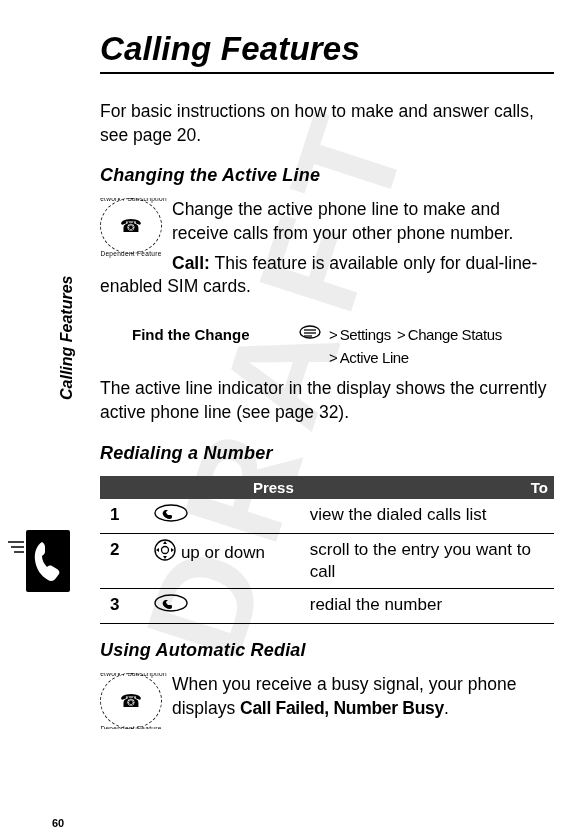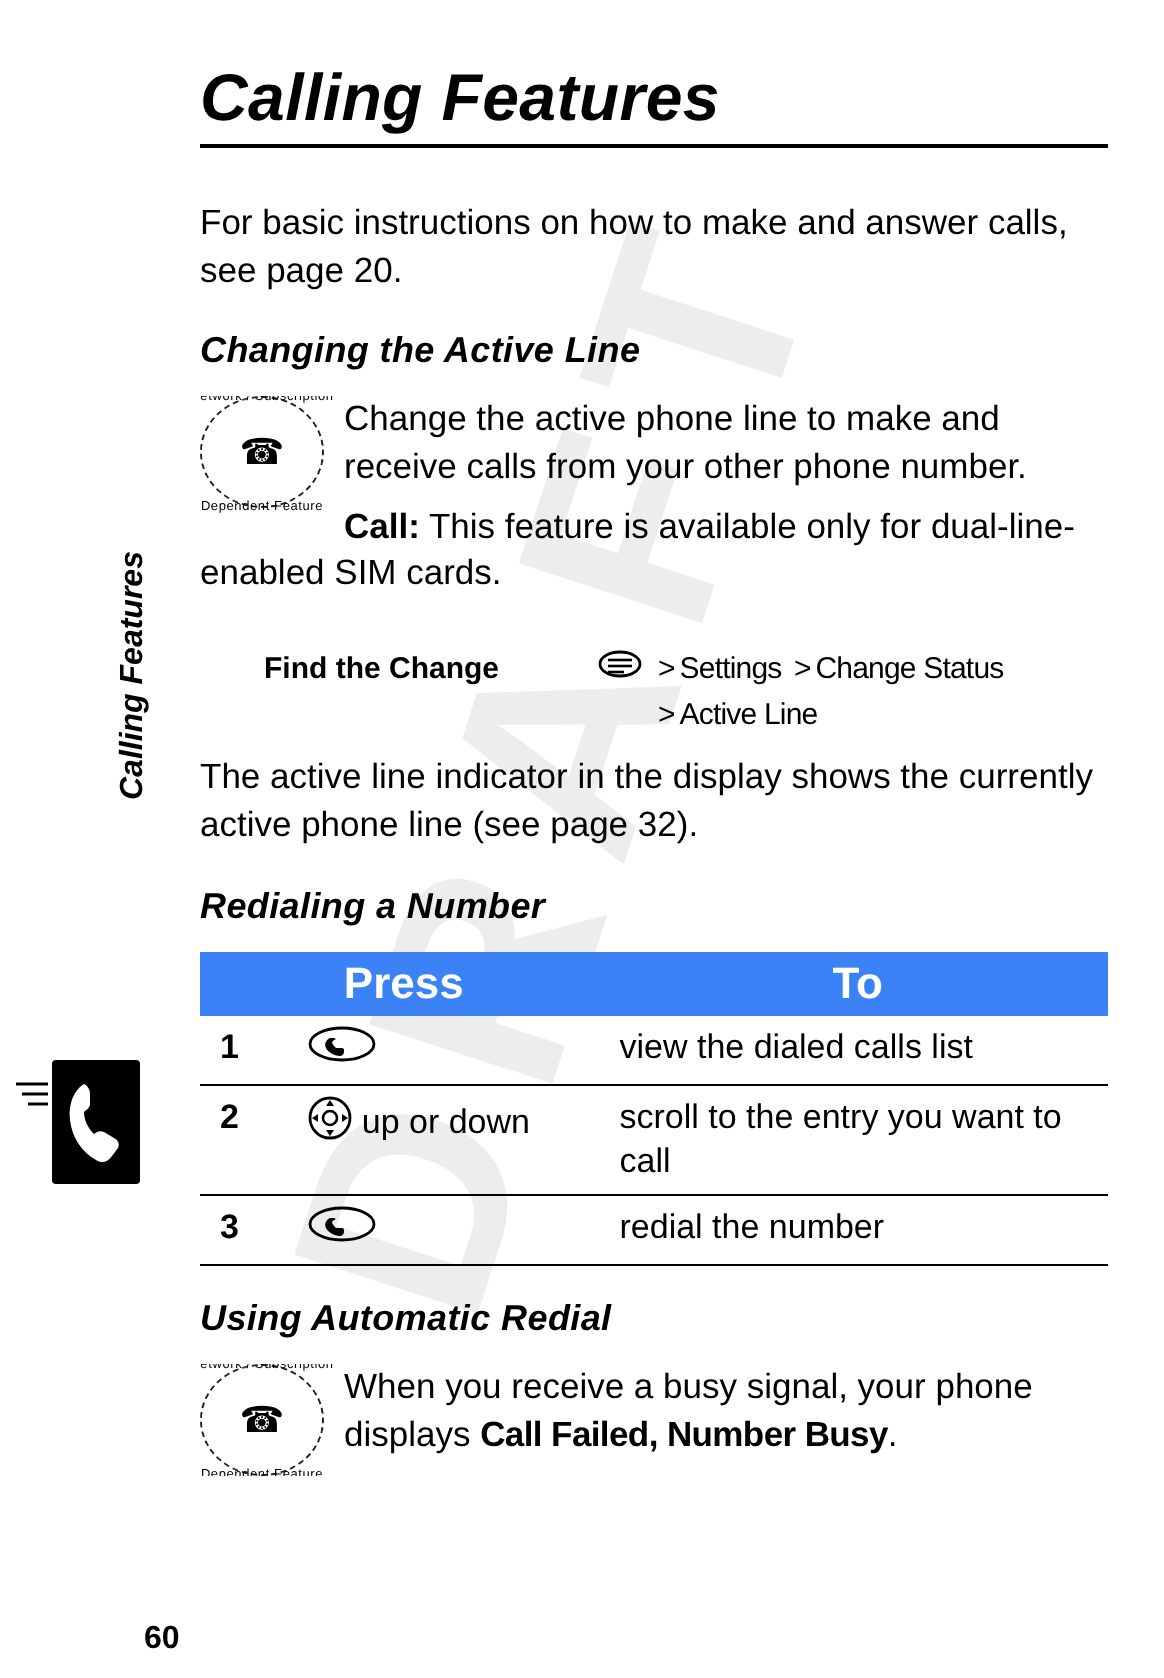--- a/index.html
+++ b/index.html
@@ -182,40 +182,40 @@
   }
 
   
   .motion-lines {
     position:absolute;
     left:8px; top:540px;
   }
 
   .page-number {
     position: absolute;
-    left: 72px;
+    left: 52px;
     bottom: 10px;
     font-weight: 800;
-    font-size: 16px;
+    font-size: 11px;
   }
 
   
   table.steps {
     width: 100%;
     border-collapse: collapse;
     margin-top: 4px;
     font-size: 17px;
   }
   table.steps thead th {
-    background: #3b82f6;
+    background: #404040;
     color: #ffffff;
-    text-align: center;
+    text-align: right;
     font-weight: 700;
     padding: 3px 6px 3px 10px;
-    font-size: 22px;
+    font-size: 15px;
   }
   table.steps tbody td {
     border-bottom: 1px solid #000;
     padding: 5px 6px 5px 10px;
     vertical-align: top;
     line-height: 1.3;
   }
   table.steps .step-num {
     font-weight: 800;
     width: 24px;

